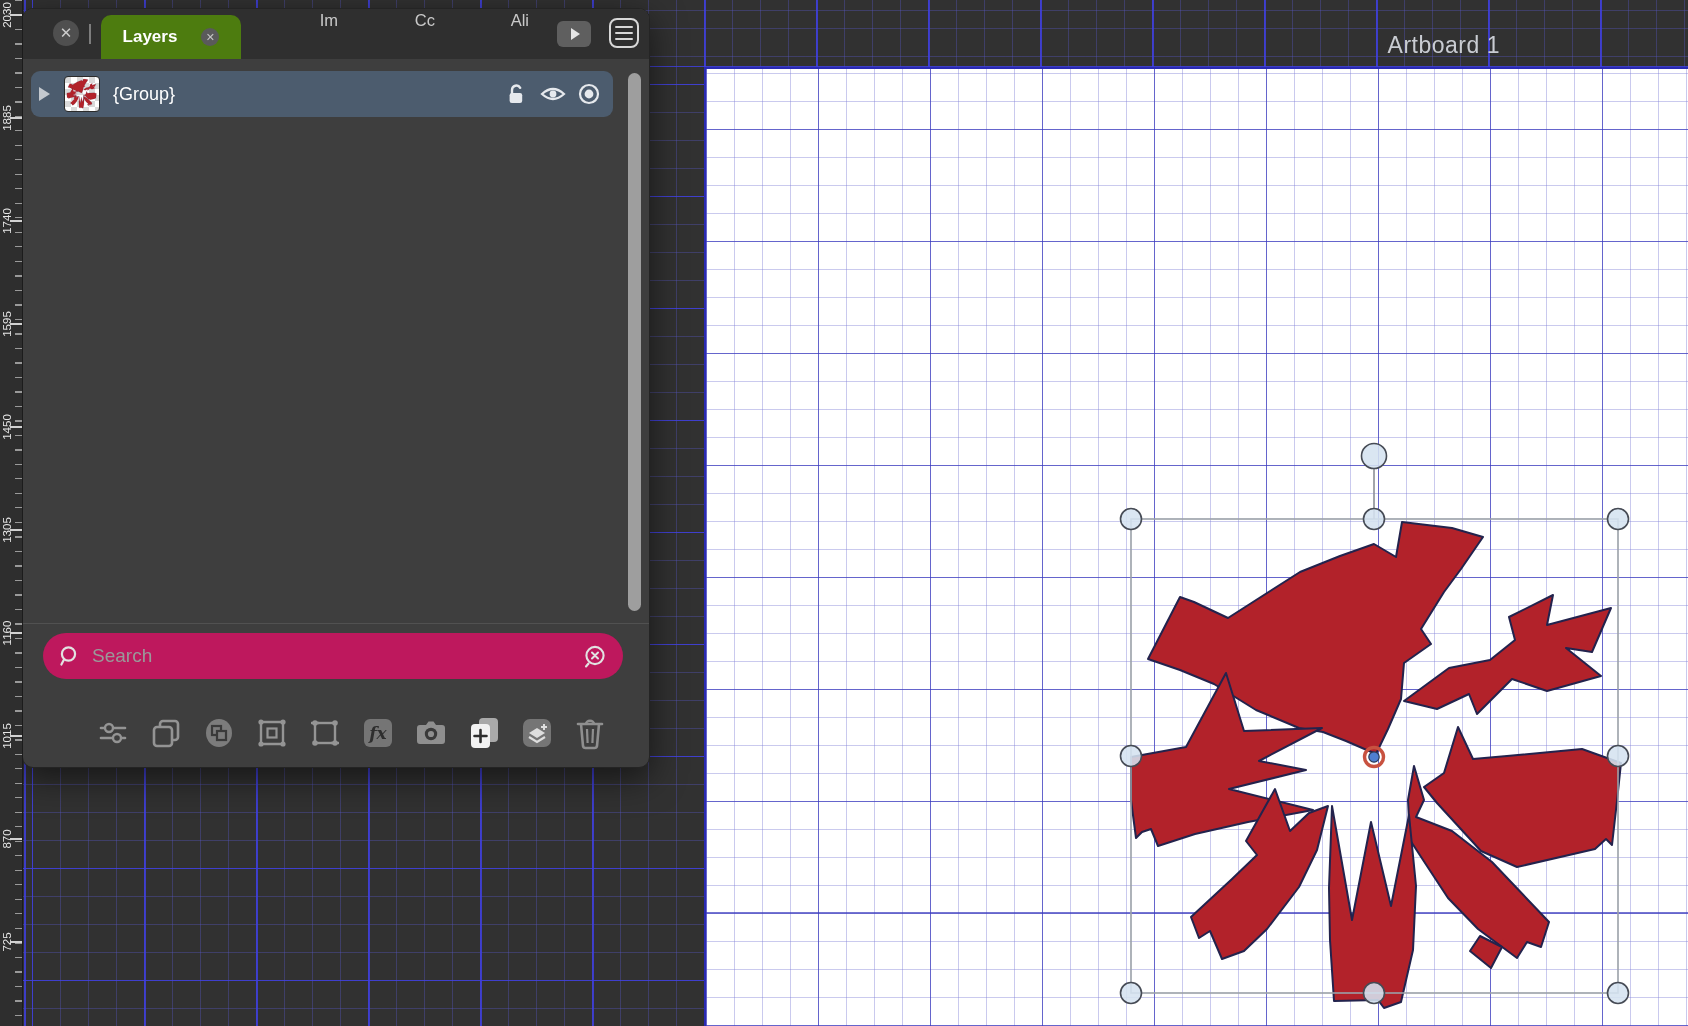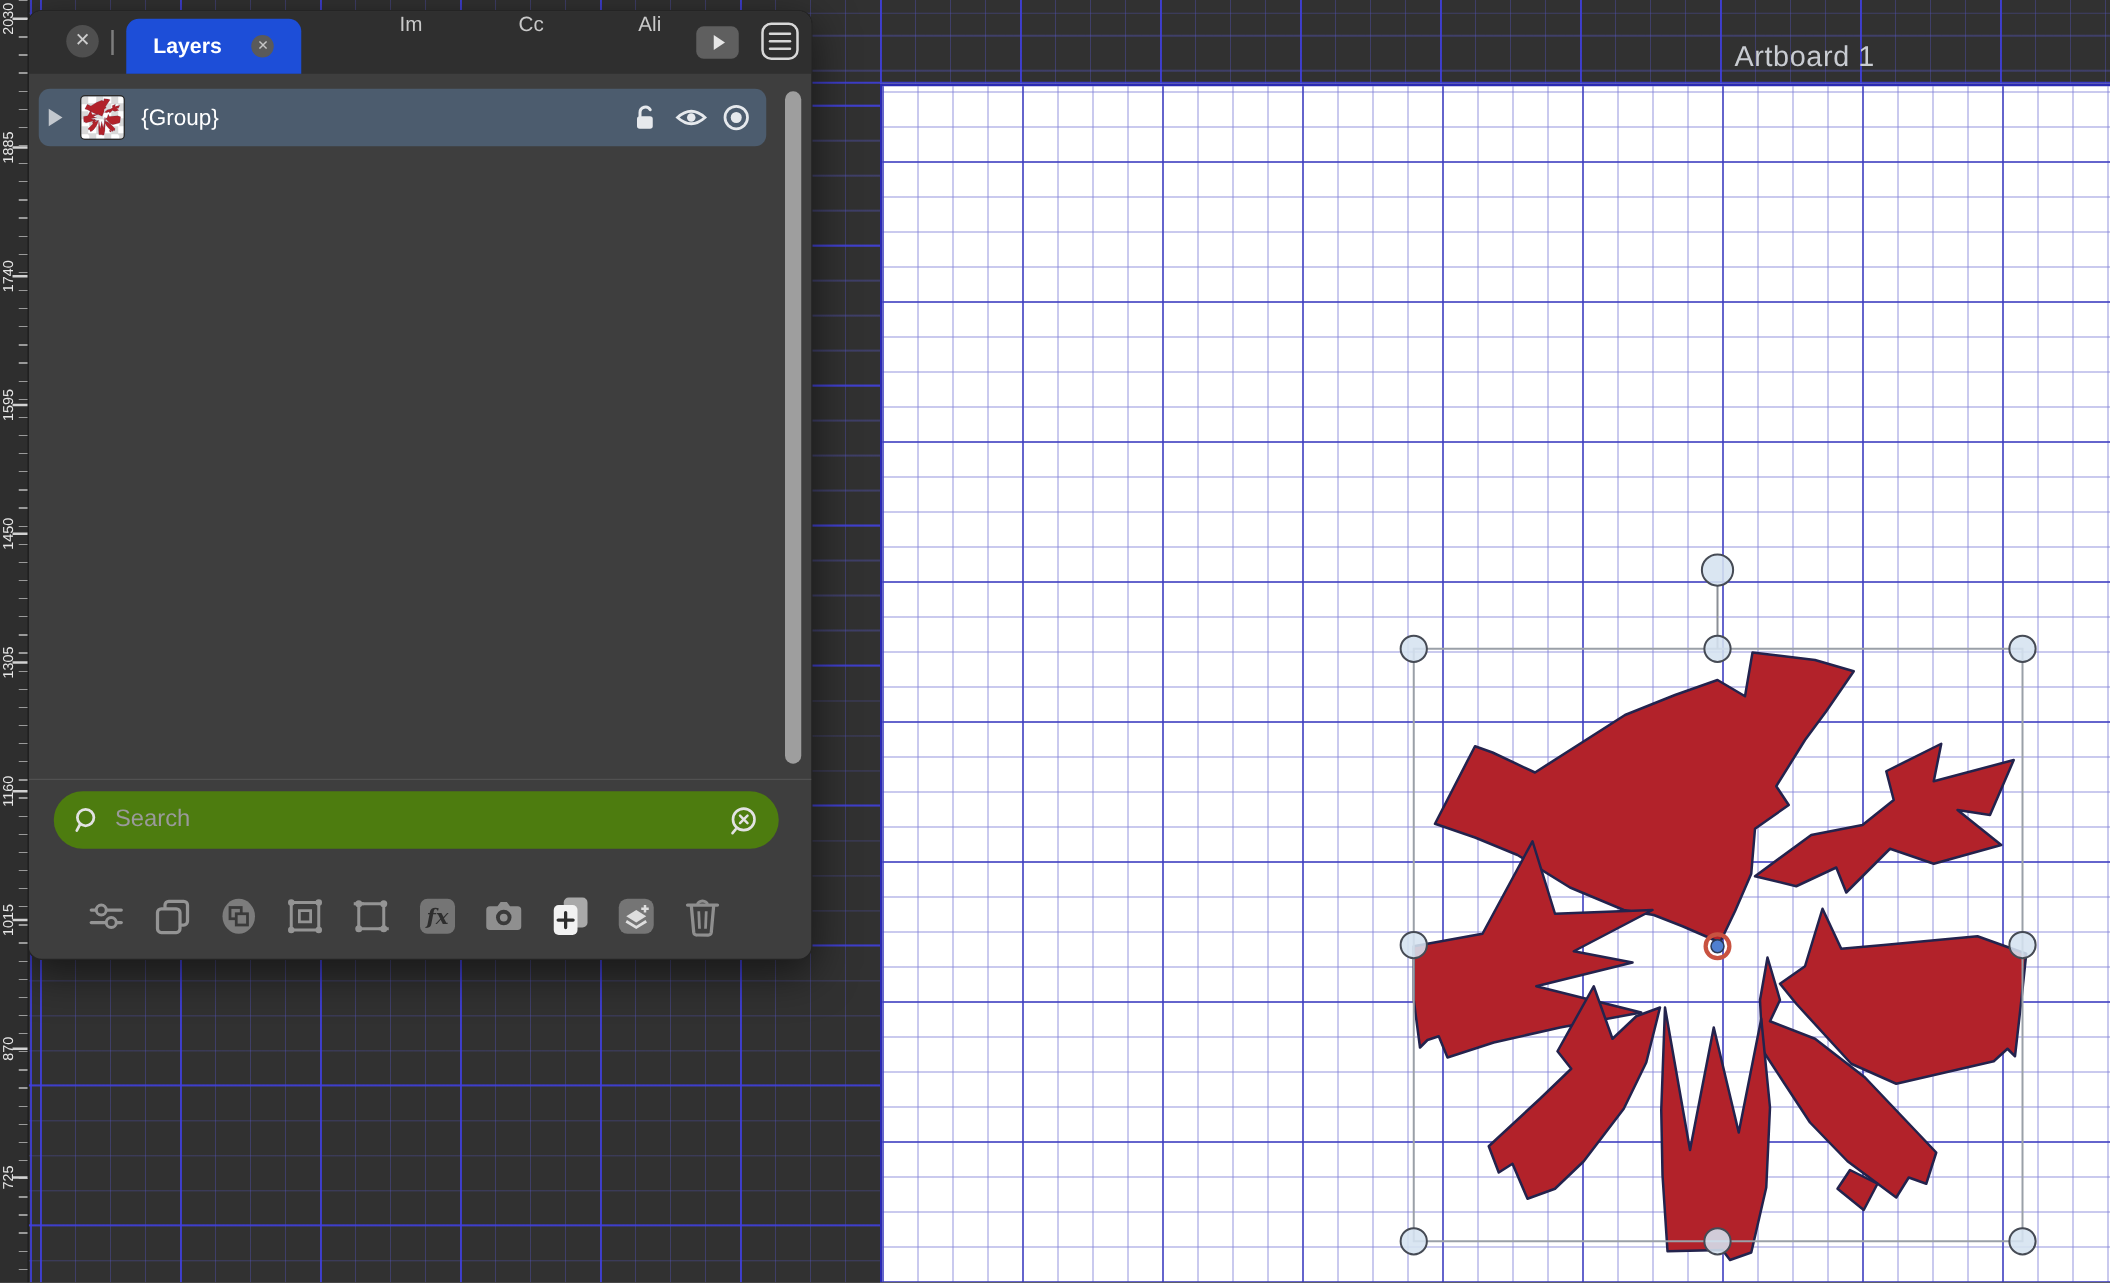--- a/index.html
+++ b/index.html
@@ -40,21 +40,21 @@
   
   .panel{position:absolute;left:22px;top:8px;width:628px;height:760px;background:#3e3e3e;
     border-radius:11px;border:1px solid #242424;box-shadow:0 10px 34px rgba(0,0,0,.55);
     z-index:30;box-sizing:border-box;}
   .tabbar{position:absolute;left:0;top:0;right:0;height:50px;background:#2f2f2f;
     border-radius:10px 10px 0 0;}
   .panel-close{position:absolute;left:30px;top:11px;width:26px;height:26px;border-radius:50%;
     background:#4f4f4f;color:#cdcdcd;font-size:15px;line-height:26px;text-align:center;cursor:pointer;}
   .grip{position:absolute;left:66px;top:15px;width:12px;height:20px;
     border-left:2.5px solid #7d7d7d;border-right:2.5px solid #7d7d7d;}
-  .tab-active{position:absolute;left:78px;top:6px;width:140px;height:44px;background:#1d4ed8;
+  .tab-active{position:absolute;left:78px;top:6px;width:140px;height:44px;background:#4d7c0f;
     border-radius:10px 10px 0 0;display:flex;align-items:center;justify-content:center;gap:24px;}
   .tab-active .lbl{color:#ffffff;font-size:17px;font-weight:600;}
   .tabx{width:18px;height:18px;border-radius:50%;background:#5a5a5a;color:#c6c6c6;font-size:11px;
     line-height:18px;text-align:center;}
   .tab-plain{position:absolute;top:2px;width:60px;text-align:right;color:#c9c9c9;font-size:16.5px;}
   .tab-im{left:255px}.tab-cc{left:352px}.tab-ali{left:446px}
   .playbtn{position:absolute;left:534px;top:12px;width:34px;height:26px;border-radius:6px;
     background:#5f5f5f;display:flex;align-items:center;justify-content:center;}
   .playbtn .tri{width:0;height:0;border-left:9px solid #e6e6e6;border-top:6px solid transparent;
     border-bottom:6px solid transparent;margin-left:2px;}
@@ -75,27 +75,27 @@
   .thumb{width:34px;height:34px;border-radius:4px;border:1px solid #2b2b2b;margin-right:13px;
     background:repeating-conic-gradient(#ffffff 0 25%,#d9d9d9 0 50%) 0 0/12px 12px;overflow:hidden;flex:0 0 auto;}
   .row-label{color:#ffffff;font-size:18px;}
   .row-icons{margin-left:auto;display:flex;align-items:center;gap:11px;}
   .row-icons svg{display:block;}
 
   .vscroll{position:absolute;right:8px;top:64px;width:13px;height:538px;border-radius:7px;background:#9e9e9e;}
 
   .sep{position:absolute;left:0;right:0;top:614px;height:1px;background:#515151;}
   .searchbar{position:absolute;left:20px;right:26px;top:624px;height:46px;border-radius:23px;
-    background:#4d7c0f;display:flex;align-items:center;padding:0 16px;box-sizing:border-box;}
+    background:#be185d;display:flex;align-items:center;padding:0 16px;box-sizing:border-box;}
   .searchbar input{flex:1;background:transparent;border:none;outline:none;color:#dddddd;
     font-size:19px;font-family:"Liberation Sans",sans-serif;margin-left:9px;}
   .searchbar input::placeholder{color:#9a9a9a;opacity:1;}
 
   .toolbar{position:absolute;left:0;right:0;top:702px;height:44px;display:flex;align-items:center;
-    padding-left:44px;gap:17px;}
+    padding-left:72px;gap:17px;}
   .tbtn{width:36px;height:36px;display:flex;align-items:center;justify-content:center;border-radius:8px;}
   .tbtn svg{display:block;}
 </style>
 </head>
 <body>
 
 <div id="stage">
 
   <svg width="0" height="0" style="position:absolute">
     <defs>

